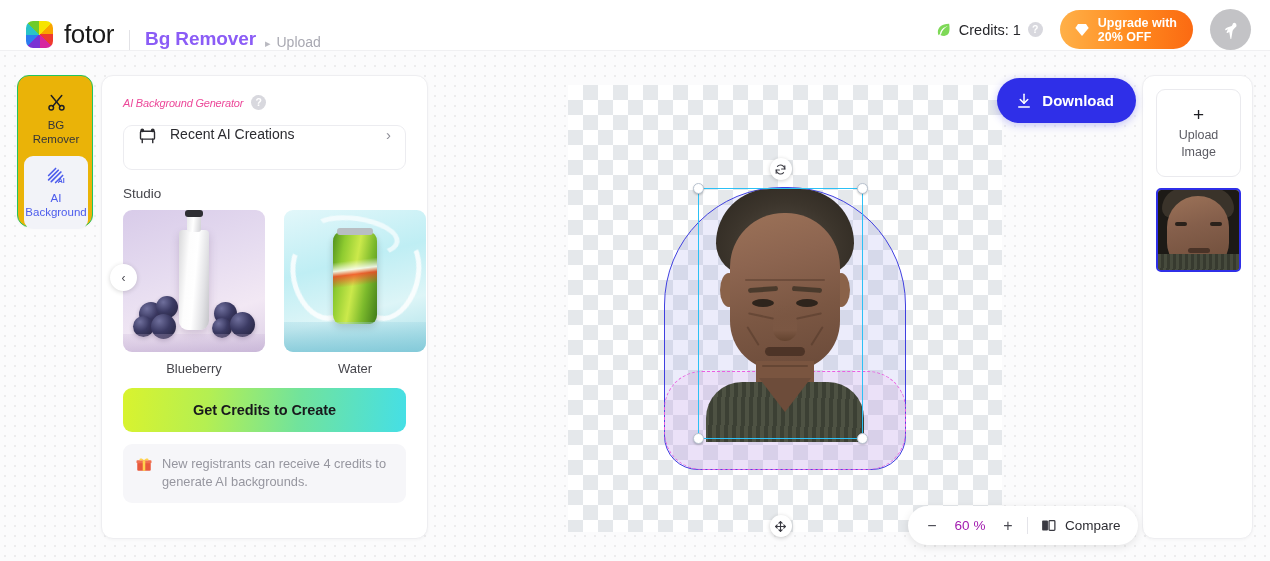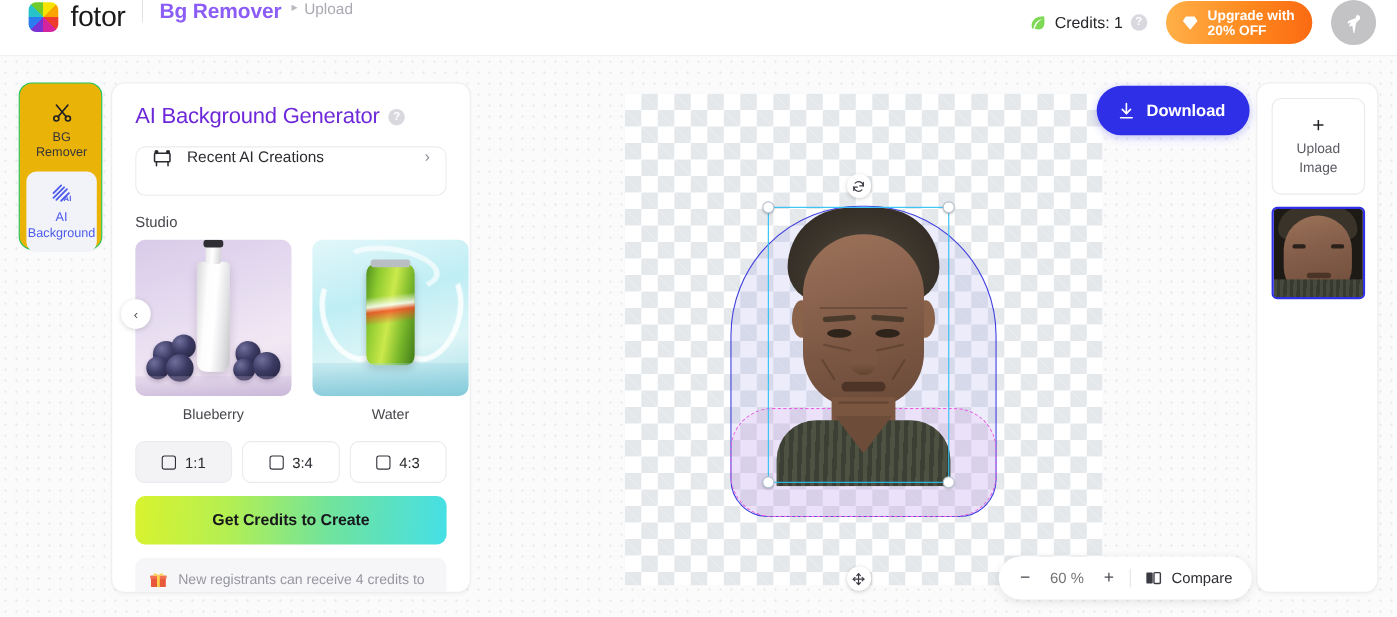--- a/index.html
+++ b/index.html
@@ -7,21 +7,21 @@
     width: 1270px; height: 561px;
     font-family: "Liberation Sans", sans-serif;
     background: #ffffff;
     overflow: hidden;
   }
   #app { position: relative; width: 1270px; height: 561px; }
 
   
   .topbar {
     position: absolute; left: 0; top: 0; width: 1270px; height: 51px;
-    background: #ffffff; display: flex; align-items: flex-start;
+    background: #ffffff; display: flex; align-items: flex-end;
     border-bottom: 1px solid #f0f0f2;
     z-index: 40;
   }
   .logo-wrap { display: flex; align-items: center; margin-left: 26px; }
   .logo-mark {
     width: 27px; height: 27px; border-radius: 7px; overflow: hidden;
     position: relative;
     background:
       conic-gradient(from 0deg,
         #f6e400 0deg 45deg,
@@ -93,21 +93,21 @@
   .tool-item.active .tool-label { color: #4b5bec; }
 
   
   .ai-panel {
     position: absolute; left: 101px; top: 75px; width: 327px; height: 464px;
     background: #ffffff; border-radius: 12px; border: 1px solid #eeeef1;
     box-shadow: 0 1px 3px rgba(0,0,0,0.035);
     padding: 19px 21px 0; z-index: 20; overflow: hidden;
   }
   .panel-head { display: flex; align-items: center; gap: 8px; }
-  .panel-title { font-size: 20px; color: #6d28d9; letter-spacing: -0.2px; }
+  .panel-title { font-size: 11px; color: #ec4899; letter-spacing: -0.2px; font-style: italic; }
 
   .recent-row {
     margin-top: 15px; height: 45px; border: 1px solid #ececf0; border-radius: 9px;
     display: flex; align-items: flex-start; padding: 0 14px 0 13px; cursor: pointer;
     background: #ffffff;
   }
   .recent-label { font-size: 14px; color: #2b2b30; margin-left: 12px; }
   .recent-chevron { margin-left: auto; color: #8d8d96; font-size: 15px; }
 
   .section-label { margin-top: 16px; font-size: 13.5px; color: #46464c; }
@@ -309,21 +309,21 @@
     box-shadow: 0 2px 8px rgba(47,47,232,0.28);
   }
 
   .zoombar {
     position: absolute; left: 908px; top: 506px;
     height: 39px; border-radius: 20px; background: #ffffff;
     box-shadow: 0 2px 9px rgba(0,0,0,0.1);
     display: flex; align-items: center; padding: 0 17px; gap: 12px; z-index: 30;
   }
   .zb-icon { font-size: 16px; color: #4a4a52; cursor: pointer; width: 14px; text-align: center; }
-  .zb-val { font-size: 13.5px; color: #737373; min-width: 38px; text-align: center; }
+  .zb-val { font-size: 13.5px; color: #a21caf; min-width: 38px; text-align: center; }
   .zb-div { width: 1px; height: 17px; background: #e4e4e9; }
   .zb-compare { display: flex; align-items: center; gap: 8px; cursor: pointer; }
   .zb-compare-label { font-size: 13.5px; color: #2d2d33; }
 
   
   .right-panel {
     position: absolute; left: 1142px; top: 75px; width: 111px; height: 464px;
     background: #ffffff; border-radius: 12px; border: 1px solid #eeeef1;
     box-shadow: 0 1px 3px rgba(0,0,0,0.035);
     padding: 13px 13px 0; z-index: 20;
@@ -487,34 +487,20 @@
           <div class="splash sp1"></div>
           <div class="splash sp2"></div>
           <div class="splash sp3"></div>
           <div class="can"></div>
           <div class="water-floor"></div>
         </div>
         <div class="thumb-caption">Water</div>
       </div>
     </div>
 
-    <div class="ratio-row">
-      <div class="ratio-btn active">
-        <span class="ratio-sq"></span>
-        <span>1:1</span>
-      </div>
-      <div class="ratio-btn">
-        <span class="ratio-sq"></span>
-        <span>3:4</span>
-      </div>
-      <div class="ratio-btn">
-        <span class="ratio-sq"></span>
-        <span>4:3</span>
-      </div>
-    </div>
 
     <button class="cta">Get Credits to Create</button>
 
     <div class="notice">
       <span>
         <svg width="18" height="18" viewBox="0 0 24 24">
           <rect x="3" y="10" width="18" height="11" rx="1.5" fill="#e8593c"></rect>
           <rect x="2" y="7" width="20" height="4" rx="1" fill="#f07050"></rect>
           <rect x="10.3" y="7" width="3.4" height="14" fill="#ffd24d"></rect>
           <path d="M12 7c-2-3-6-3-6-1s3 1 6 1zM12 7c2-3 6-3 6-1s-3 1-6 1z" fill="#ffd24d"></path>

